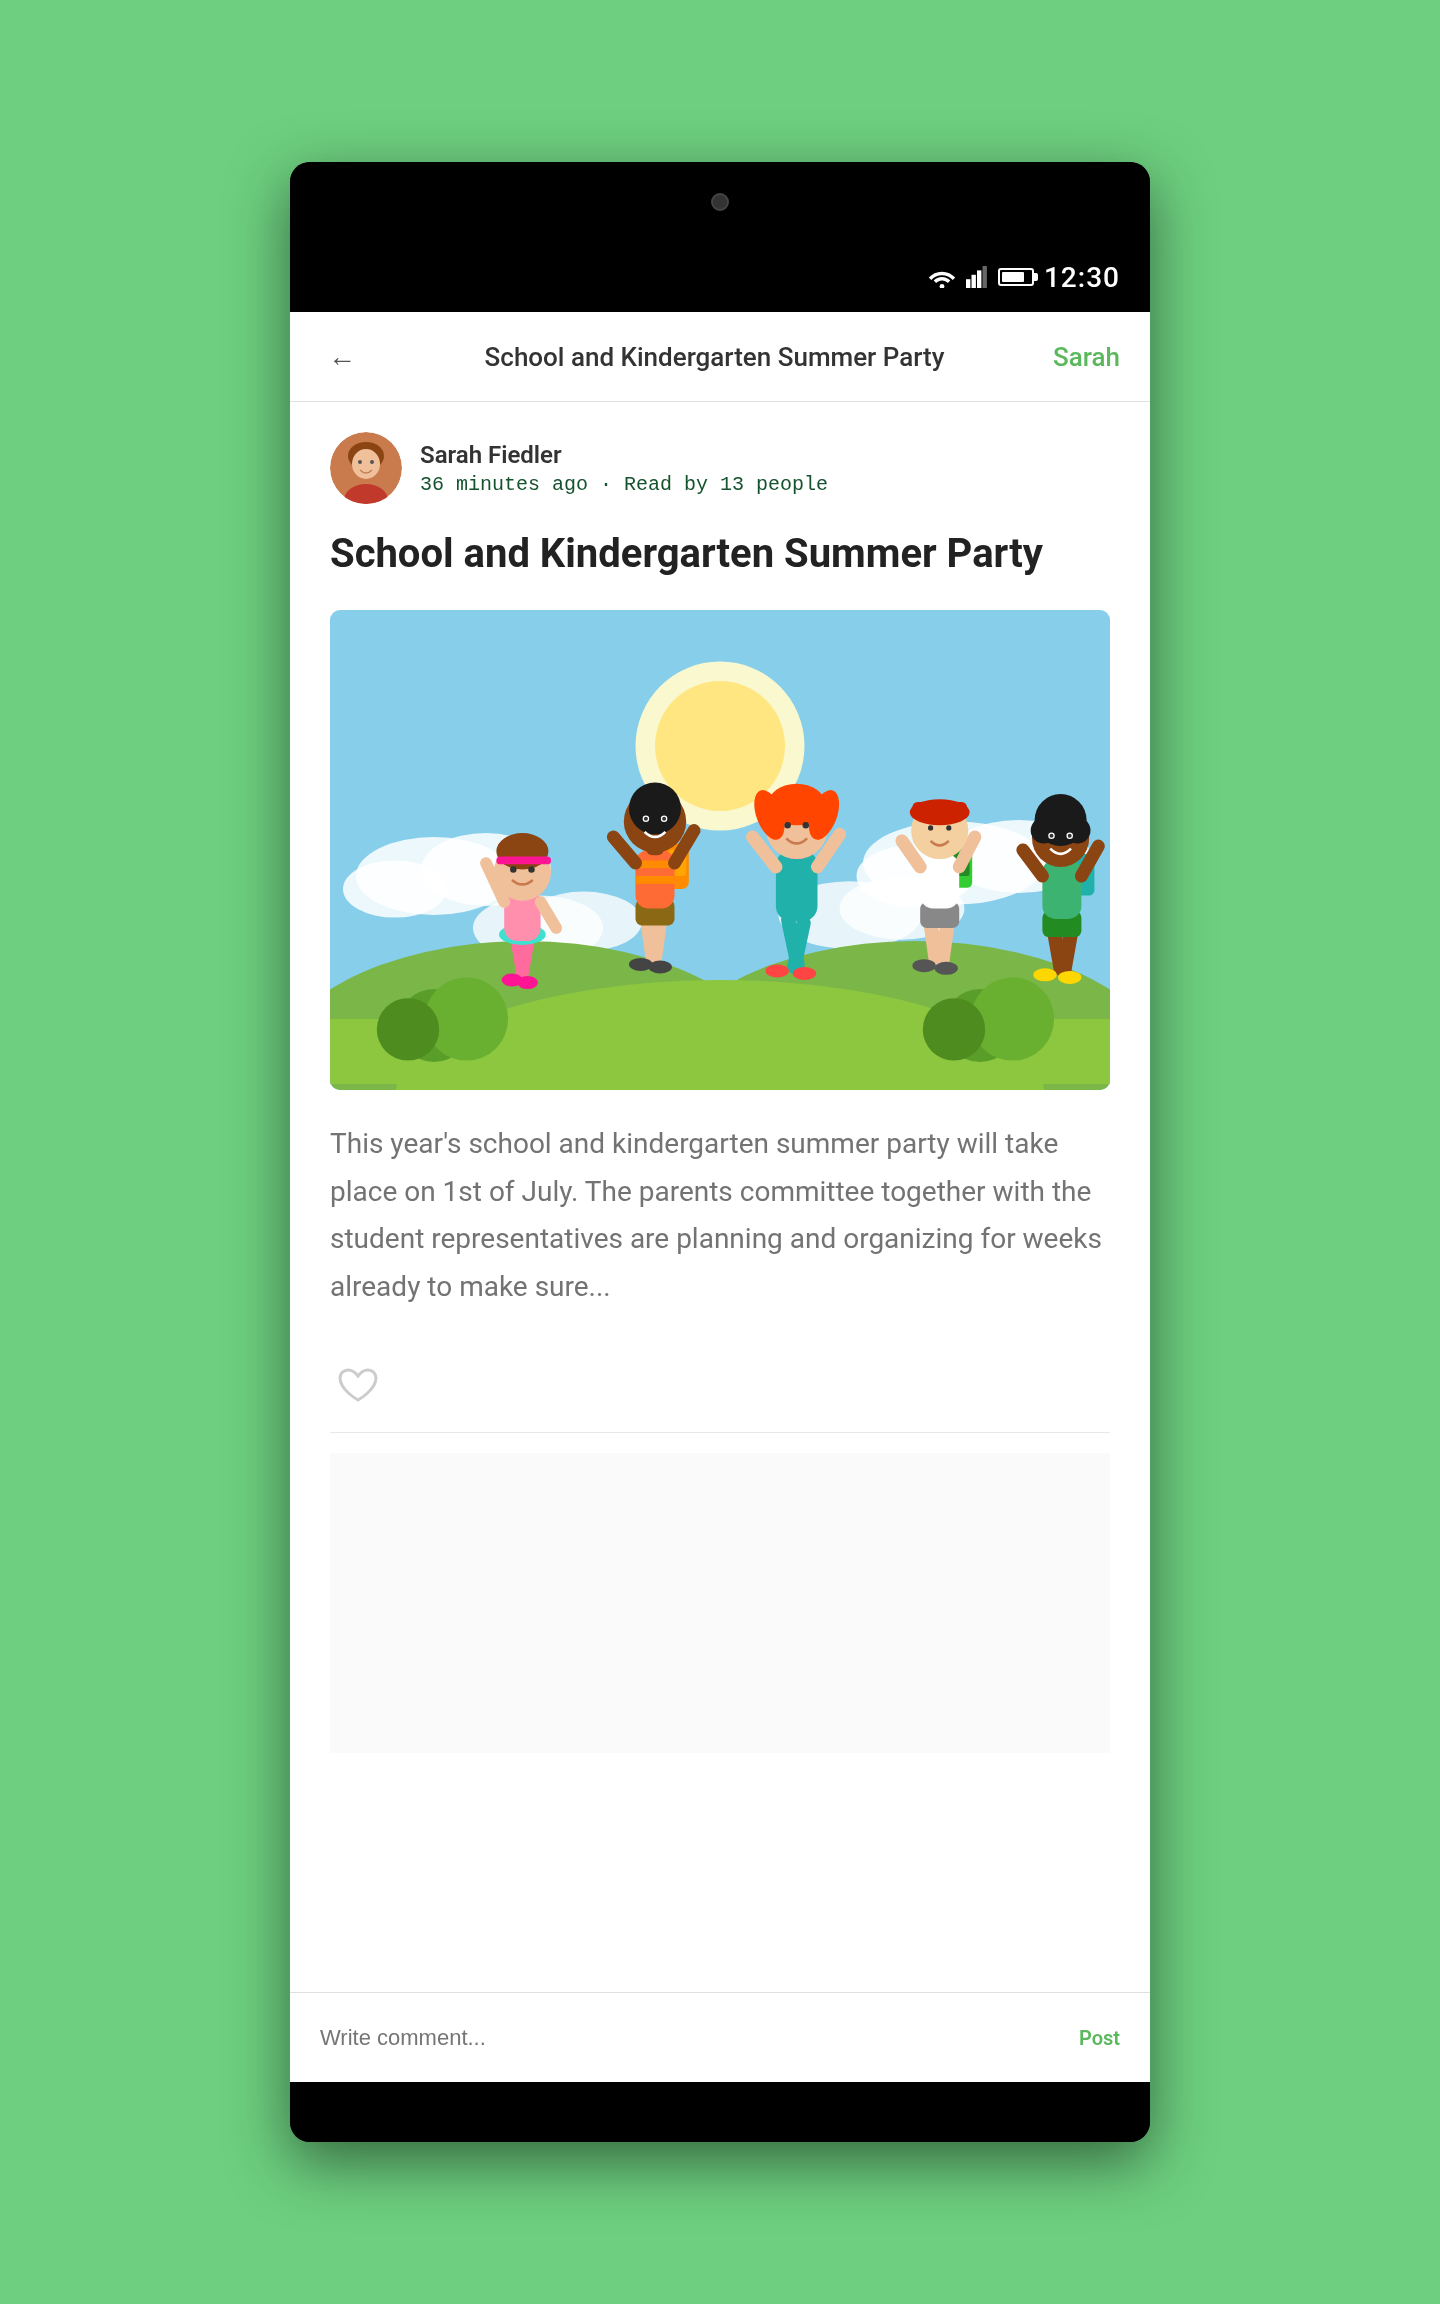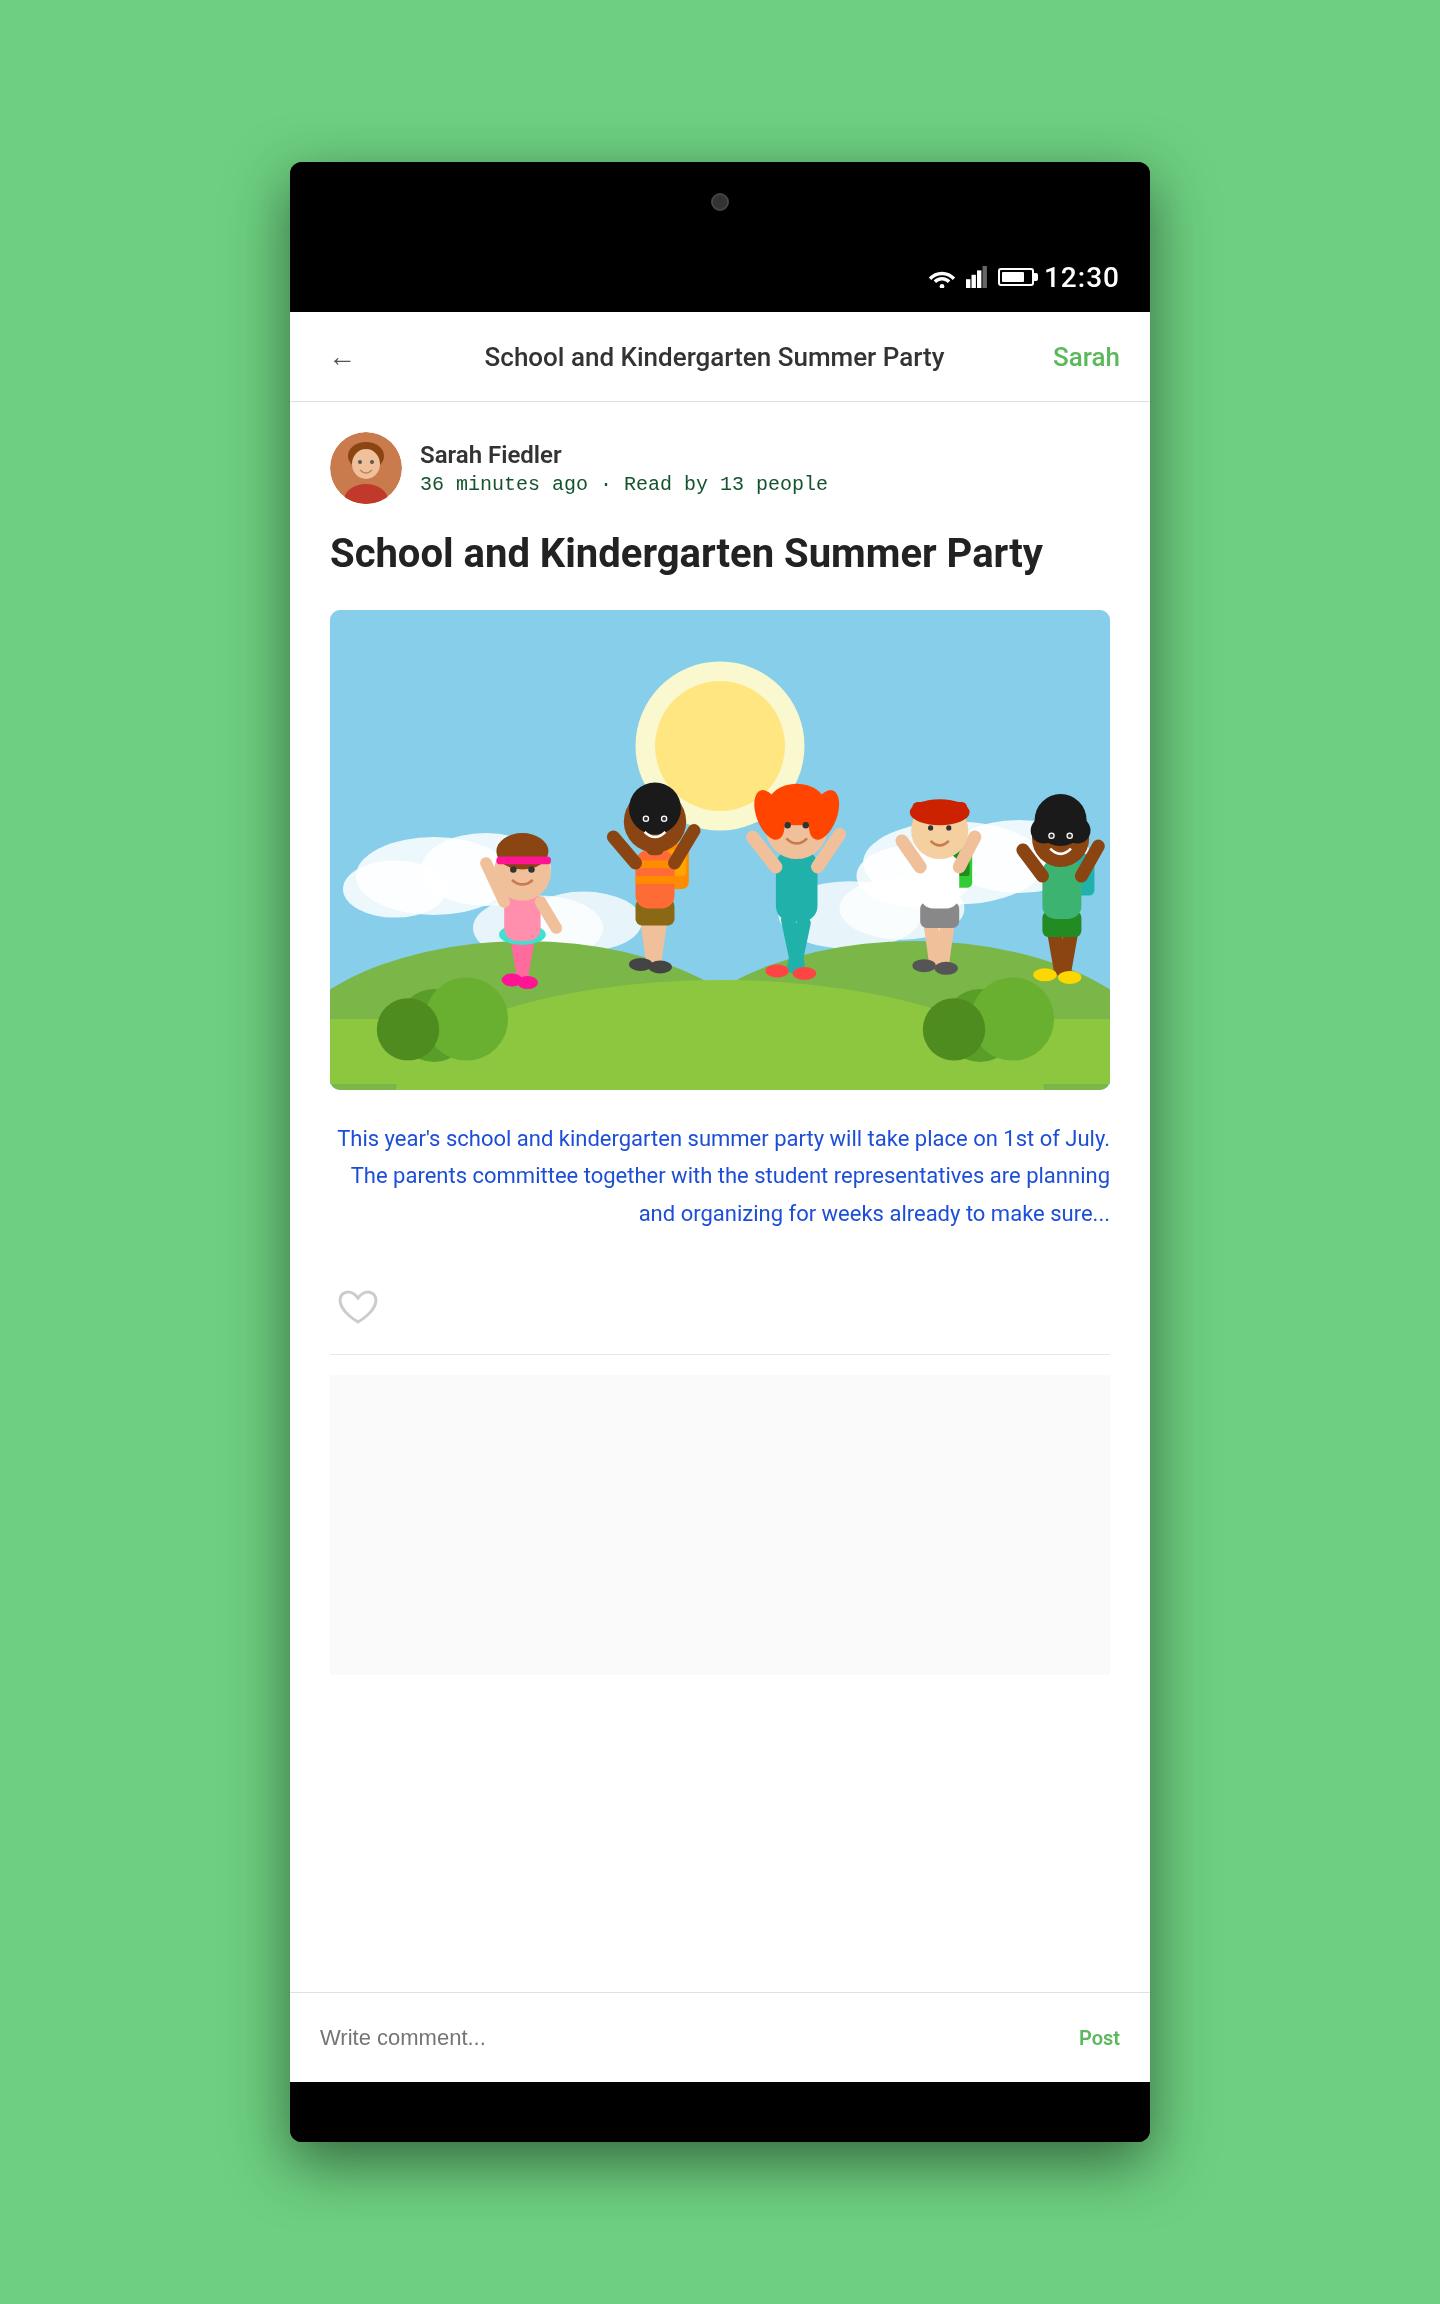--- a/index.html
+++ b/index.html
@@ -11,21 +11,21 @@
       align-items: center;
       justify-content: center;
       font-family: 'Roboto', Arial, sans-serif;
     }
 
     .device-wrapper {
       position: relative;
       width: 860px;
       height: 1980px;
       background: #1a1a1a;
-      border-radius: 12px;
+      border-radius: 20px;
       box-shadow: 0 20px 60px rgba(0,0,0,0.5);
       overflow: hidden;
       display: flex;
       flex-direction: column;
     }
 
     .device-top-bar {
       background: #000;
       height: 80px;
       display: flex;
@@ -208,25 +208,24 @@
       position: relative;
     }
 
     
     .scene-svg {
       width: 100%;
       height: 100%;
     }
 
     .post-body {
-      font-size: 22px;
-      color: #1d4ed8;
+      font-size: 28px;
+      color: #737373;
       line-height: 1.7;
       margin-bottom: 30px;
-      text-align: right;
     }
 
     .like-section {
       padding: 20px 0;
       border-bottom: 1px solid #e8e8e8;
       margin-bottom: 20px;
     }
 
     .heart-btn {
       cursor: pointer;

